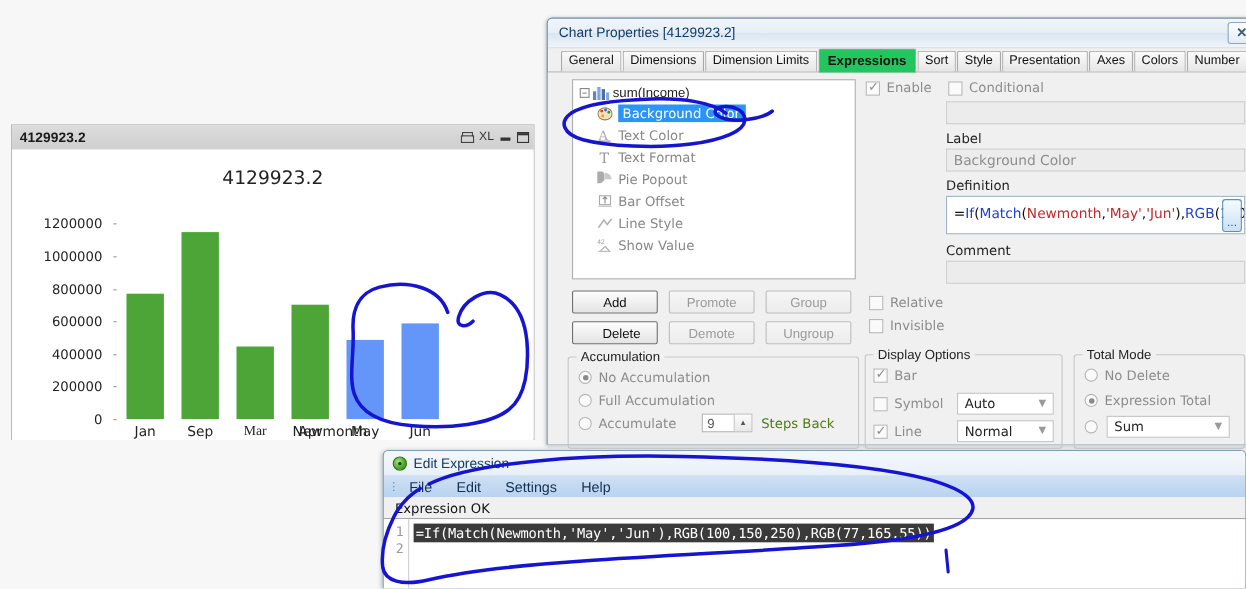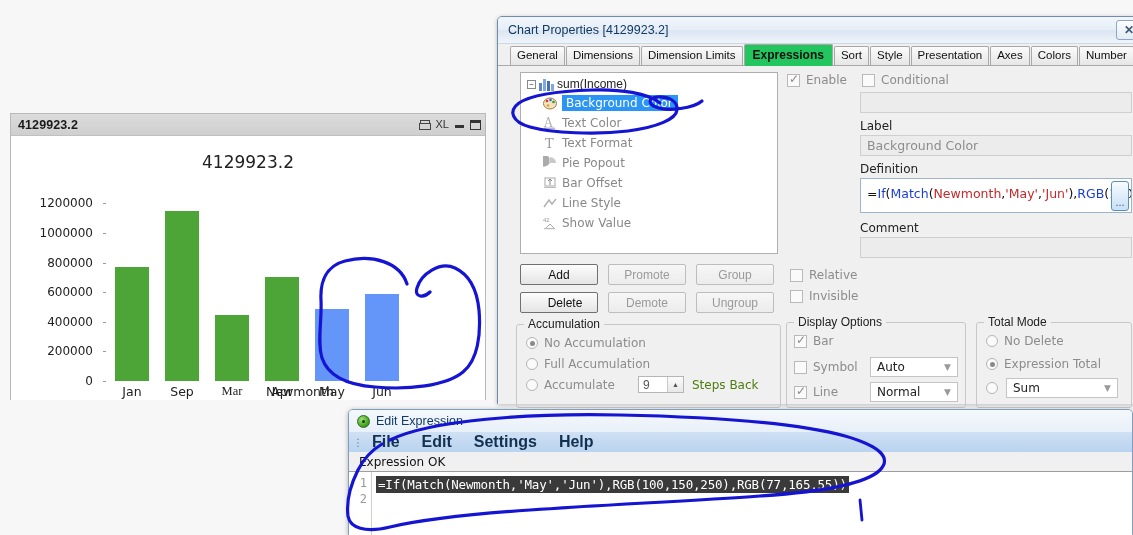--- a/index.html
+++ b/index.html
@@ -224,21 +224,21 @@
     background: radial-gradient(circle at 35% 32%, #9fe07a 0%, #4fae2a 55%, #2d7a15 100%);
     border:1px solid #2c6b18; box-sizing:border-box; position:relative;
   }
   .qv-icon:after{content:"";position:absolute;left:4px;top:4px;width:3px;height:3px;border-radius:50%;background:#11410a;}
   #ee-menubar {
     height: 20px; display:flex; align-items:center; gap:0;
     background: linear-gradient(to bottom,#cfe0f4,#b9d3ef);
     padding-left: 4px;
   }
   #ee-menubar .grip { width:8px; color:#5a7fa8; font-size:10px; text-align:center; }
-  #ee-menubar .mi { padding: 0 11px; font-size:16px; color:#12304f;font-weight:bold; }
+  #ee-menubar .mi { padding: 0 11px; font-size:13px; color:#12304f; }
   #ee-status {
     height: 19px; display:flex; align-items:center; padding-left: 10px;
     font-size:12px; color:#111; background:#f0f0f0;
     font-family:"DejaVu Sans", sans-serif;
     border-bottom: 1px solid #9e9e9e;
   }
   #ee-editor { position:relative; background:#fff; height: 63px; }
   .gutter {
     position:absolute; left:0; top:0; width: 22px; height:100%;
     background:#fff; border-right:1px solid #cfcfcf;

